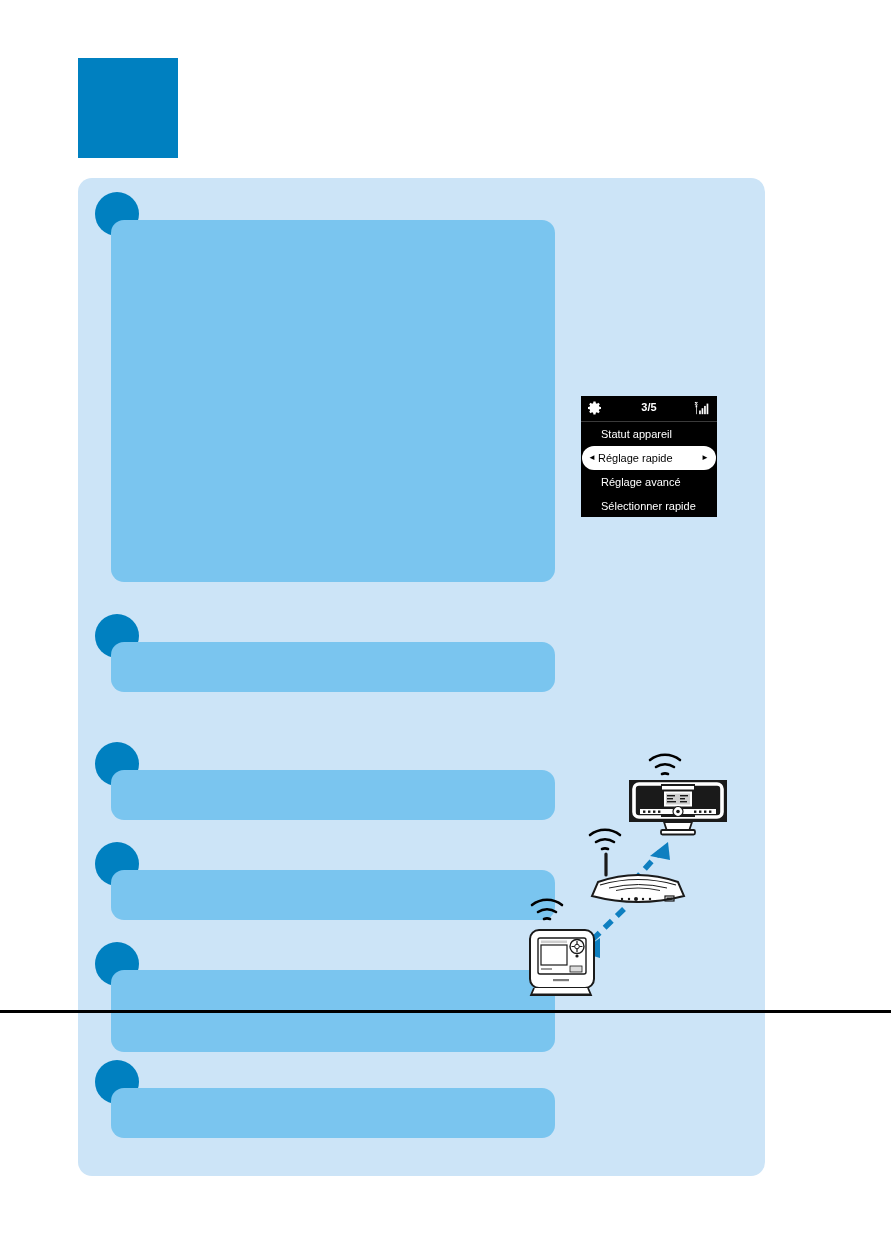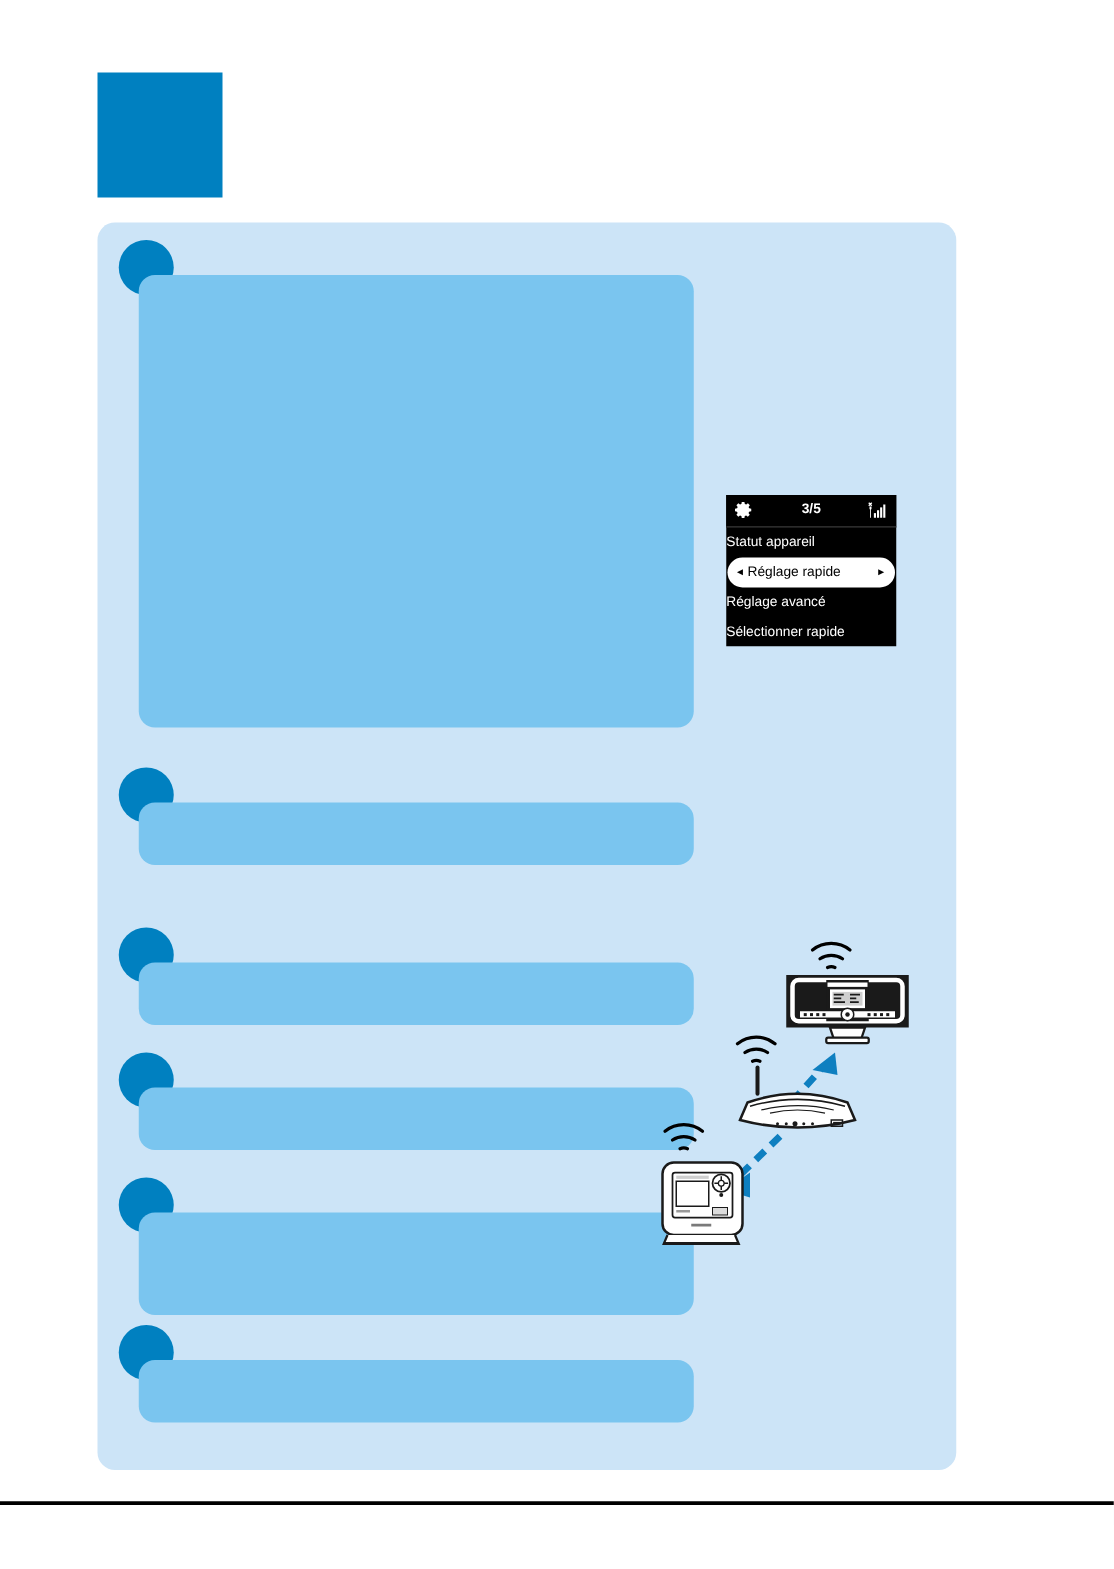--- a/index.html
+++ b/index.html
@@ -12,21 +12,21 @@
     height: 1255px;
     position: relative;
     font-family: "Liberation Sans", sans-serif;
     overflow: hidden;
   }
 
   
   #page {
     position: absolute;
     left: 0; top: 0;
-    width: 891px; height: 1204px;
+    width: 891px; height: 1013px;
     background: #ffffff;
   }
 
   .section-marker {
     position: absolute;
     left: 78px;
     top: 58px;
     width: 100px;
     height: 100px;
     background: #0080c0;
@@ -120,21 +120,21 @@
     height: 15px;
   }
   .menu-list {
     padding: 0;
   }
   .menu-item {
     height: 24px;
     line-height: 24px;
     color: #ffffff;
     font-size: 11px;
-    padding-left: 0;
+    padding-left: 20px;
     white-space: nowrap;
     position: relative;
   }
   .menu-item.selected {
     background: #ffffff;
     color: #000000;
     border-radius: 12px;
     margin: 0 1px;
     padding-left: 16px;
     font-weight: normal;

